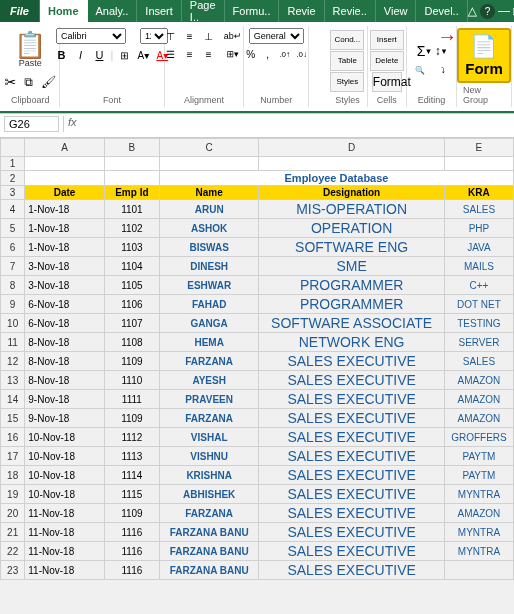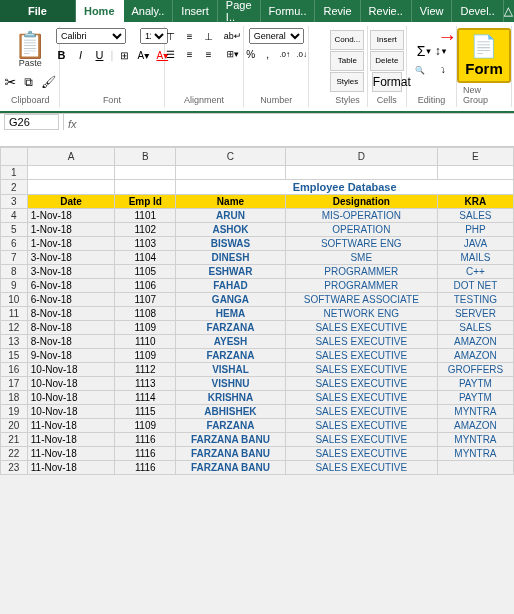--- a/index.html
+++ b/index.html
@@ -11,39 +11,39 @@
     .ribbon-tab {
       padding: 3px 8px;
       color: white;
       font-size: 11px;
       cursor: pointer;
       display: flex;
       align-items: center;
       border-right: 1px solid rgba(255,255,255,0.2);
     }
     .ribbon-tab.active { background: #fff; color: #217346; font-weight: bold; }
-    .ribbon-tab.file { background: #217346; color: white; font-weight: bold; padding: 3px 28px; }
+    .ribbon-tab.file { background: #217346; color: white; font-weight: bold; padding: 3px 10px; font-style: italic; }
     .ribbon-tab.file { background: #185c37; }
 
     .ribbon-content { display: flex; padding: 4px 2px; background: #fff; border-bottom: 2px solid #217346; align-items: stretch; min-height: 88px; }
     .ribbon-group { display: flex; flex-direction: column; align-items: center; padding: 2px 6px; border-right: 1px solid #e0e0e0; min-width: 40px; }
     .ribbon-group-label { font-size: 9px; color: #666; margin-top: auto; padding-top: 2px; }
     .ribbon-group-content { display: flex; align-items: center; gap: 2px; flex: 1; }
 
     .btn-large { display: flex; flex-direction: column; align-items: center; padding: 2px 4px; cursor: pointer; border: 1px solid transparent; border-radius: 2px; }
     .btn-large .icon { font-size: 22px; line-height: 1; }
     .btn-large .label { font-size: 9px; color: #333; }
 
     .btn-small { display: flex; align-items: center; padding: 1px 2px; cursor: pointer; border: 1px solid transparent; border-radius: 2px; font-size: 10px; }
 
     
     .btn-highlight { background: #ffd700; border: 2px solid #c8a000; border-radius: 3px; padding: 4px 6px; cursor: pointer; display: flex; flex-direction: column; align-items: center; }
 
     
-    .formula-bar { display: flex; align-items: flex-end; background: #fff; border-bottom: 1px solid #ccc; padding: 16px 4px; height: 24px; }
+    .formula-bar { display: flex; align-items: flex-start; background: #fff; border-bottom: 1px solid #ccc; padding: 2px 4px; height: 24px; }
     .cell-ref { width: 55px; border: 1px solid #ccc; padding: 1px 4px; font-size: 11px; margin-right: 4px; }
     .formula-divider { width: 1px; background: #ccc; height: 16px; margin-right: 4px; }
     .fx-label { color: #666; font-size: 11px; font-style: italic; margin-right: 4px; }
     .formula-input { flex: 1; border: none; outline: none; font-size: 11px; }
 
     
     .spreadsheet { overflow: hidden; }
     table { border-collapse: collapse; width: 100%; }
     th, td { border: 1px solid #d0d0d0; font-size: 10px; padding: 1px 3px; white-space: nowrap; }
     .col-header { background: #f2f2f2; text-align: center; font-weight: normal; color: #333; min-width: 20px; height: 18px; }
@@ -52,21 +52,21 @@
     
     .title-cell { background: #fff; text-align: center; font-weight: bold; color: #1f5c99; font-size: 11px; }
 
     
     .header-cell { background: #ffd700; font-weight: bold; color: #000; text-align: center; font-size: 10px; }
 
     
     .data-date { color: #000; text-align: left; font-size: 10px; }
     .data-id { color: #000; text-align: center; font-size: 10px; }
     .data-name { color: #1f5c99; text-align: center; font-weight: bold; font-size: 10px; }
-    .data-desig { color: #1f5c99; text-align: center; font-size: 10px; }
+    .data-desig { color: #1f5c99; text-align: center; font-size: 14px; }
     .data-kra { color: #1f5c99; text-align: center; font-size: 10px; }
 
     .empty-cell { background: #fff; }
   </style>
 </head>
 <body>
 
 <div class="ribbon" data-name="ribbon">
   <div class="ribbon-tabs" data-name="ribbon-tab-bar">
     <div class="ribbon-tab file" data-name="tab-file">File</div>
@@ -349,20 +349,28 @@
   </tr>
         <tr data-name="table-row">
     <td class="row-header" data-name="row-num-13">13</td>
     <td class="data-date" data-name="cell-date-13">8-Nov-18</td>
     <td class="data-id" data-name="cell-id-13">1110</td>
     <td class="data-name" data-name="cell-name-13">AYESH</td>
     <td class="data-desig" data-name="cell-desig-13">SALES EXECUTIVE</td>
     <td class="data-kra" data-name="cell-kra-13">AMAZON</td>
   </tr>
         <tr data-name="table-row">
+    <td class="row-header" data-name="row-num-14">14</td>
+    <td class="data-date" data-name="cell-date-14">9-Nov-18</td>
+    <td class="data-id" data-name="cell-id-14">1111</td>
+    <td class="data-name" data-name="cell-name-14">PRAVEEN</td>
+    <td class="data-desig" data-name="cell-desig-14">SALES EXECUTIVE</td>
+    <td class="data-kra" data-name="cell-kra-14">AMAZON</td>
+  </tr>
+        <tr data-name="table-row">
     <td class="row-header" data-name="row-num-15">15</td>
     <td class="data-date" data-name="cell-date-15">9-Nov-18</td>
     <td class="data-id" data-name="cell-id-15">1109</td>
     <td class="data-name" data-name="cell-name-15">FARZANA</td>
     <td class="data-desig" data-name="cell-desig-15">SALES EXECUTIVE</td>
     <td class="data-kra" data-name="cell-kra-15">AMAZON</td>
   </tr>
         <tr data-name="table-row">
     <td class="row-header" data-name="row-num-16">16</td>
     <td class="data-date" data-name="cell-date-16">10-Nov-18</td>

